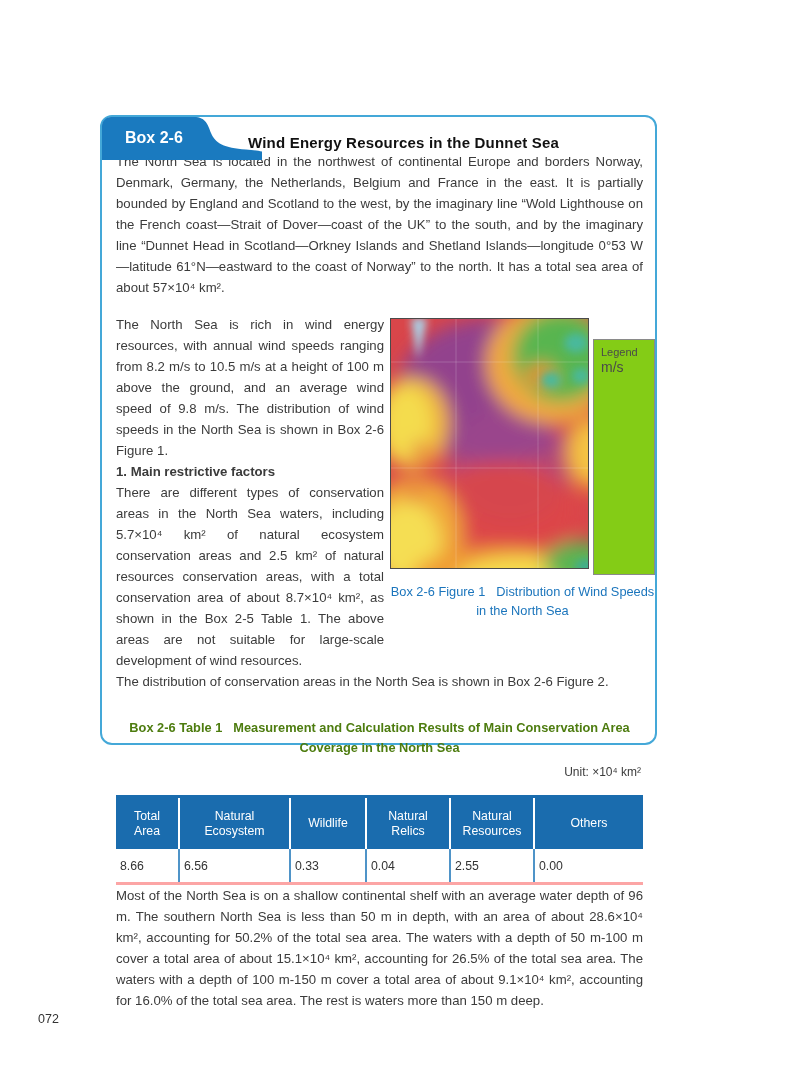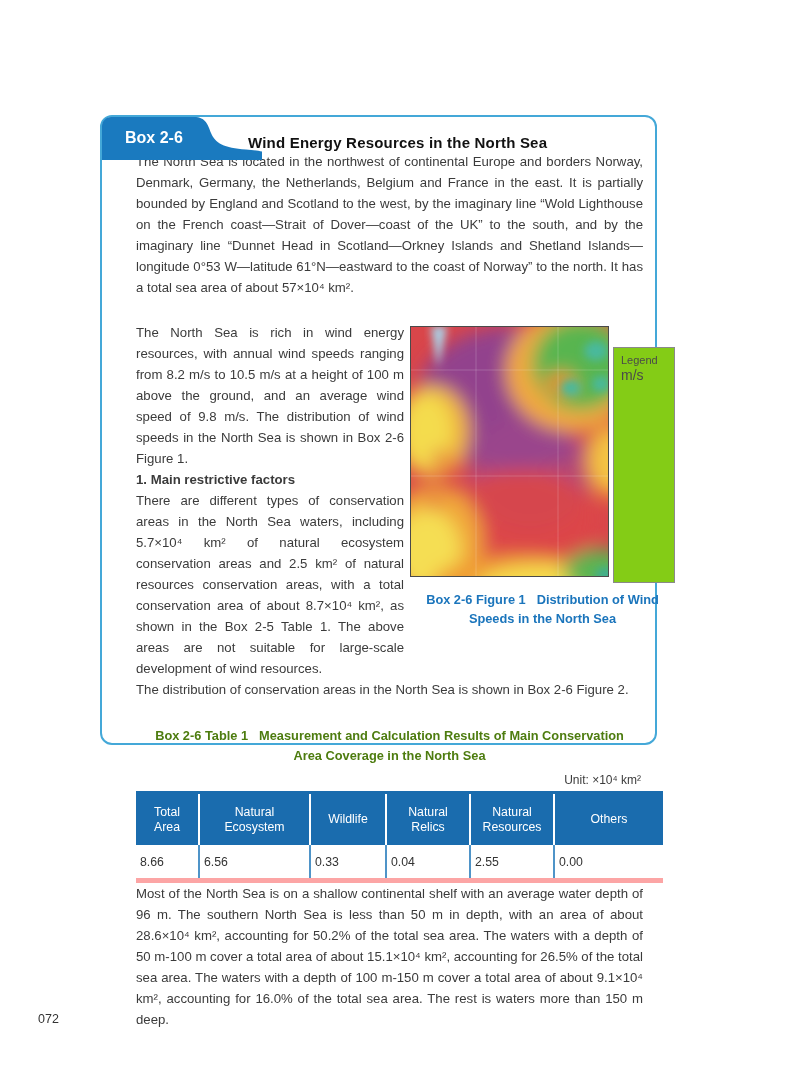--- a/index.html
+++ b/index.html
@@ -7,24 +7,24 @@
     width:793px; height:1077px; background:#ffffff; position:relative;
     font-family:"Liberation Sans", sans-serif; color:#3b3b3b;
     -webkit-font-smoothing:antialiased;
   }
   .box {
     position:absolute; left:100px; top:115px; width:557px; height:630px;
     border:2px solid #44a8d8; border-radius:12px; background:#fff; box-sizing:border-box;
   }
   .tab { position:absolute; top:-2px; left:-2px; width:162px; height:46px; }
   .box-title { margin:17px 0 0 146px; font-size:15px; font-weight:bold; color:#111; letter-spacing:.2px; }
-  .content { padding:0 12px 0 34px; }
+  .content { padding:0 12px 0 14px; }
   p.body { font-size:13.2px; line-height:21px; text-align:justify; margin:0; color:#3b3b3b; }
   .intro { margin-top:25px; }
-  .two-col { display:flex; margin-top:24px; }
+  .two-col { display:flex; margin-top:16px; }
   .col-left { width:268px; margin-right:6px; flex:none; }
   .section-heading { margin-top:19px; font-size:13.2px; line-height:21px;font-weight:bold; }
   .restrict { margin-top:14px; }
   .figure-wrap { position:relative; width:265px; height:306px; margin-top:4px; flex:none; }
   .map-frame { position:absolute; left:0; top:0; width:199px; height:251px; }
   .legend {
     position:absolute; left:203px; top:21px; width:62px; height:236px;
     border:1px solid #8a8a8a; background:#84cc16; box-sizing:border-box; padding:6px 3px 8px 7px;
   }
   .legend-title { font-size:11px; color:#4a4a4a; }
@@ -36,32 +36,32 @@
       #7c2b85 0%, #b23377 8%, #de3a40 17%, #ec6c2c 26%, #f28c26 33%,
       #f2c62e 41%, #e8dc36 46%, #bcd93b 52%, #58bb4a 63%, #43bb8f 72%,
       #4ec0d4 80%, #3f8ec6 90%, #3157a8 100%);
   }
   .legend-ticks {
     display:flex; flex-direction:column; justify-content:space-between;
     margin-left:6px; height:183px; font-size:11px; color:#3c3c3c;
   }
   .fig-caption {
     position:absolute; top:264px; left:0; width:265px; text-align:center;
-    color:#1b75bc; font-weight:bold; font-size:12.8px; line-height:19px;
+    color:#1b75bc; font-weight:normal; font-size:12.8px; line-height:19px;
   }
   .cap-gap { margin-left:11px; }
   .note { margin-top:2px; }
   .table-caption {
     margin-top:26px; text-align:center; color:#4d7c0f; font-weight:bold;
     font-size:12.8px; line-height:20px; padding:0 4px;
   }
   .unit-row { text-align:right; font-size:12px; color:#3b3b3b; margin-top:7px; padding-right:2px; }
   table.cons {
-    width:527px; border-collapse:collapse; margin-top:4px; table-layout:fixed;
-    border-top:3px solid #1a6cae; border-bottom:5px solid #fca5a5;
+    width:527px; border-collapse:collapse; margin-top:16px; table-layout:fixed;
+    border-top:3px solid #1a6cae; border-bottom:3px solid #fca5a5;
   }
   table.cons th {
     background:#1a6cae; color:#fff; font-weight:normal; font-size:12.3px;
     height:47px; border-left:2px solid #ffffff; padding:2px 4px; line-height:15px;
   }
   table.cons th:first-child { border-left:none; }
   table.cons td {
     text-align:left; font-size:12.3px; color:#333; height:29px;
     border-left:2px solid #4f94c8; padding:2px 4px;
   }
@@ -72,21 +72,21 @@
 </head>
 <body>
 
 <div class="box">
 
   <svg class="tab" viewBox="0 0 162 46">
     <path d="M11 2 H94 C106 2 108 10 111 18 C115 28 124 33 146 34.5 C152 35 158 35.5 162 36.5 V45 H2 V11 C2 6 6 2 11 2 Z" fill="#1a7abf"></path>
     <text x="25" y="28" font-size="16" font-weight="bold" fill="#ffffff" font-family="Liberation Sans, sans-serif">Box 2-6</text>
   </svg>
 
-  <div class="box-title">Wind Energy Resources in the North Sea</div>
+  <div class="box-title">Wind Energy Resources in the Dunnet Sea</div>
 
   <div class="content">
 
     <p class="body intro">The North Sea is located in the northwest of continental Europe and borders Norway, Denmark, Germany, the Netherlands, Belgium and France in the east. It is partially bounded by England and Scotland to the west, by the imaginary line “Wold Lighthouse on the French coast—Strait of Dover—coast of the UK” to the south, and by the imaginary line “Dunnet Head in Scotland—Orkney Islands and Shetland Islands—longitude 0°53 W—latitude 61°N—eastward to the coast of Norway” to the north. It has a total sea area of about 57×10⁴ km².</p>
 
     <div class="two-col">
       <div class="col-left">
         <p class="body">The North Sea is rich in wind energy resources, with annual wind speeds ranging from 8.2 m/s to 10.5 m/s at a height of 100 m above the ground, and an average wind speed of 9.8 m/s. The distribution of wind speeds in the North Sea is shown in Box 2-6 Figure 1.</p>
         <p class="body section-heading">1. Main restrictive factors</p>
         <p class="body restrict">There are different types of conservation areas in the North Sea waters, including 5.7×10⁴ km² of natural ecosystem conservation areas and 2.5 km² of natural resources conservation areas, with a total conservation area of about 8.7×10⁴ km², as shown in the Box 2-5 Table 1. The above areas are not suitable for large-scale development of wind resources.</p>

